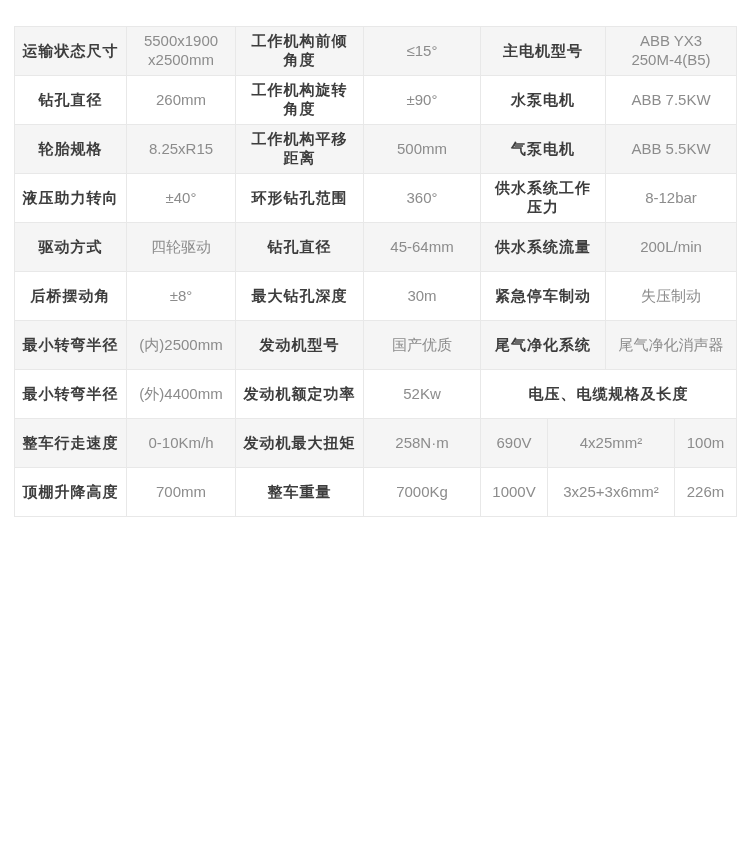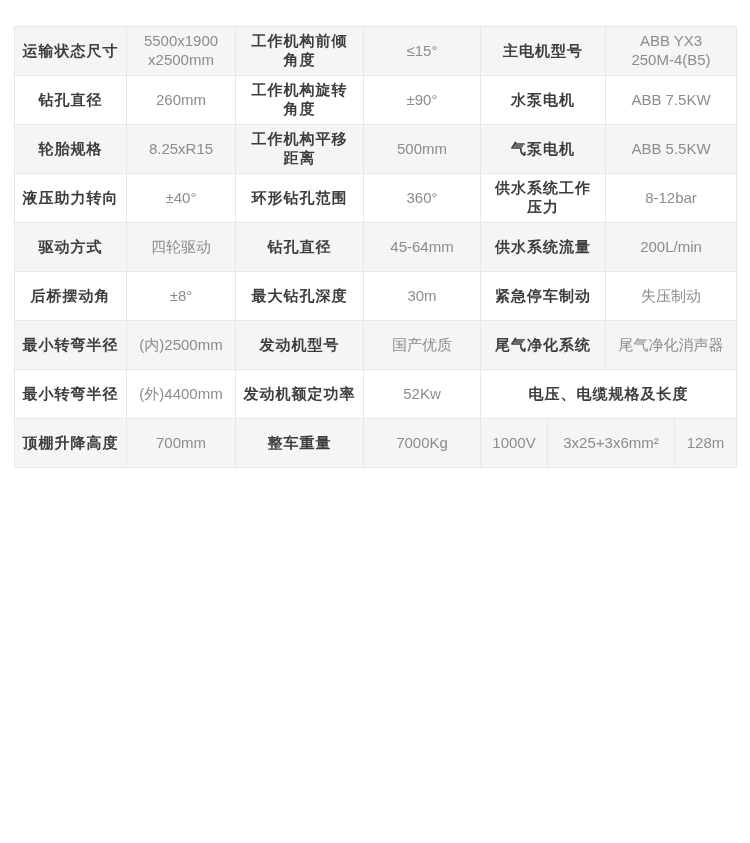--- a/index.html
+++ b/index.html
@@ -128,22 +128,31 @@
         <td colspan="2" class="value">尾气净化消声器</td>
       </tr>
       <tr>
         <td colspan="1" class="label">最小转弯半径</td>
         <td colspan="1" class="value">(外)4400mm</td>
         <td colspan="1" class="label">发动机额定功率</td>
         <td colspan="1" class="value">52Kw</td>
         <td colspan="4" class="header">电压、电缆规格及长度</td>
       </tr>
       <tr>
+        <td colspan="1" class="label">整车行走速度</td>
+        <td colspan="1" class="value">0-10Km/h</td>
+        <td colspan="1" class="label">发动机最大扭矩</td>
+        <td colspan="1" class="value">258N·m</td>
+        <td colspan="1" class="value">690V</td>
+        <td colspan="2" class="value">4x25mm²</td>
+        <td colspan="1" class="value">100m</td>
+      </tr>
+      <tr>
         <td colspan="1" class="label">顶棚升降高度</td>
         <td colspan="1" class="value">700mm</td>
         <td colspan="1" class="label">整车重量</td>
         <td colspan="1" class="value">7000Kg</td>
         <td colspan="1" class="value">1000V</td>
         <td colspan="2" class="value">3x25+3x6mm²</td>
-        <td colspan="1" class="value">128m</td>
+        <td colspan="1" class="value">226m</td>
       </tr>
     </tbody>
 </table>
 
 </body></html>

